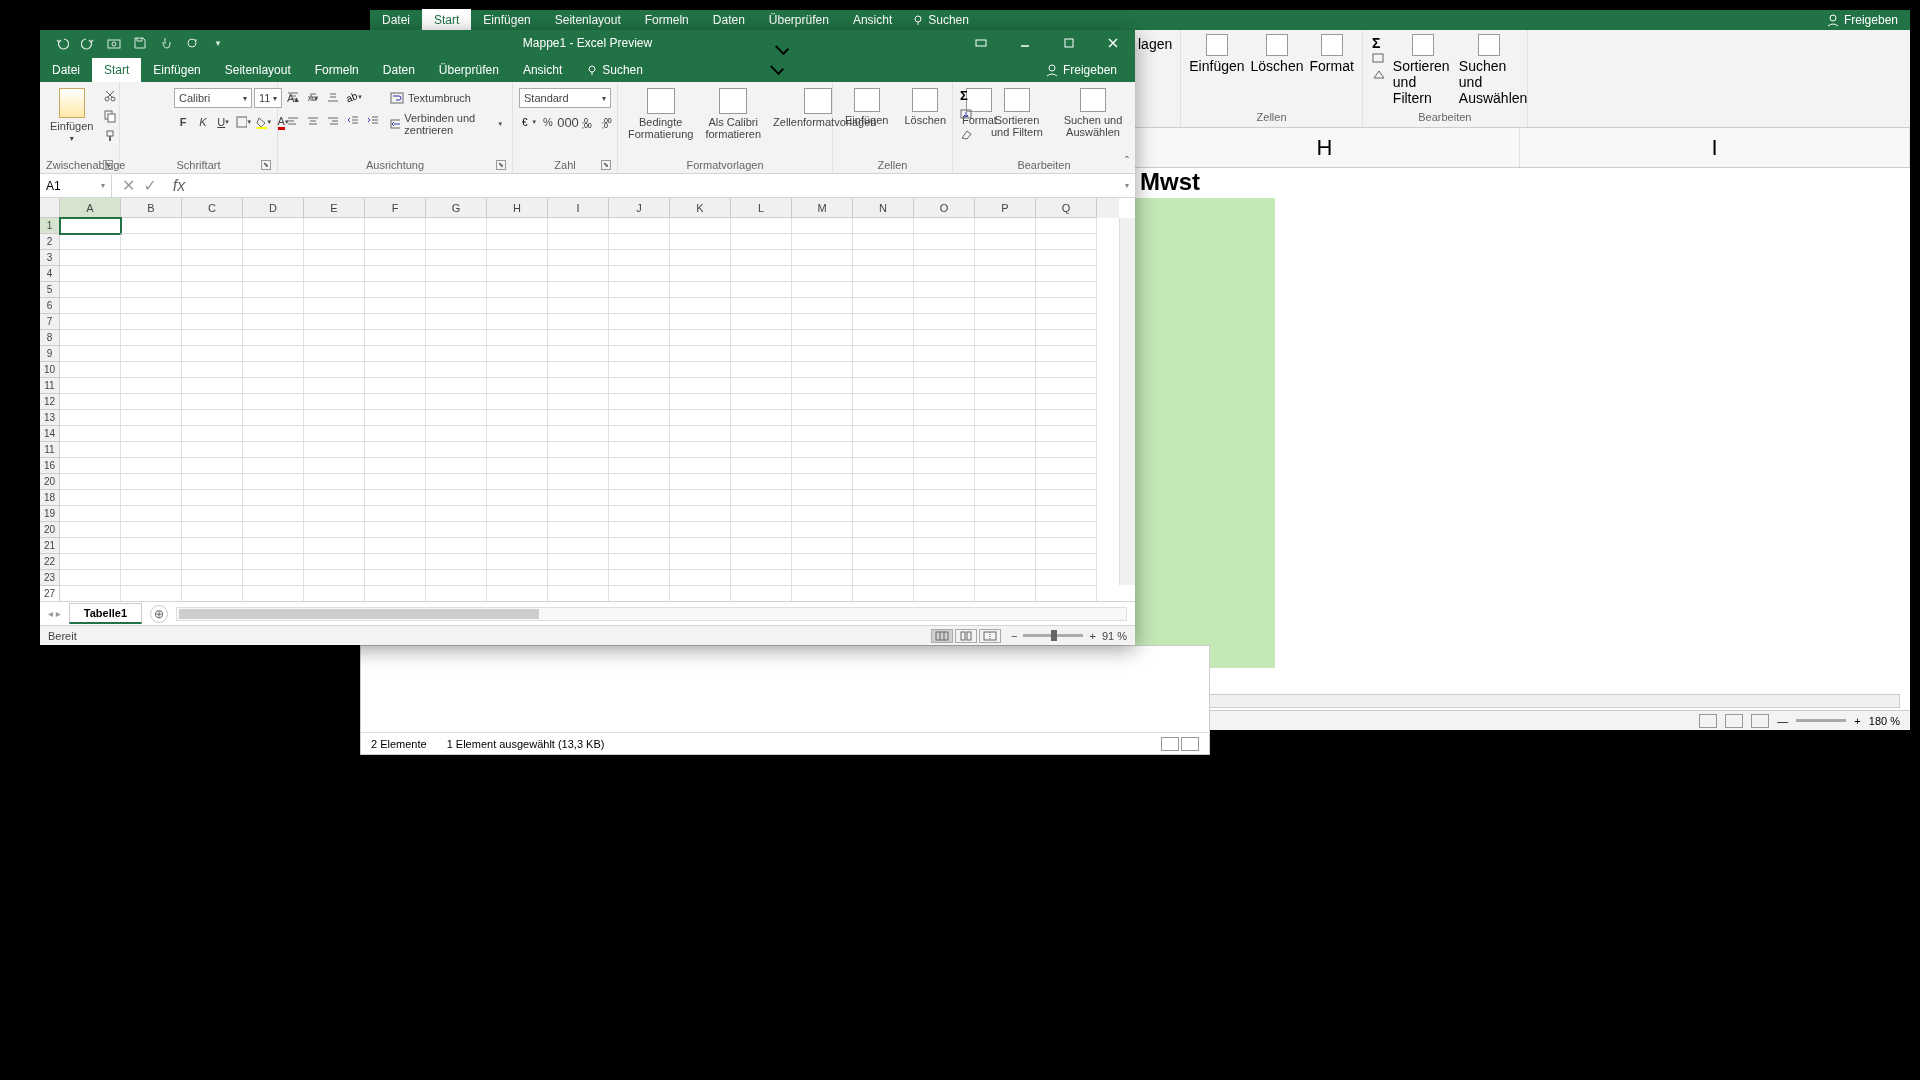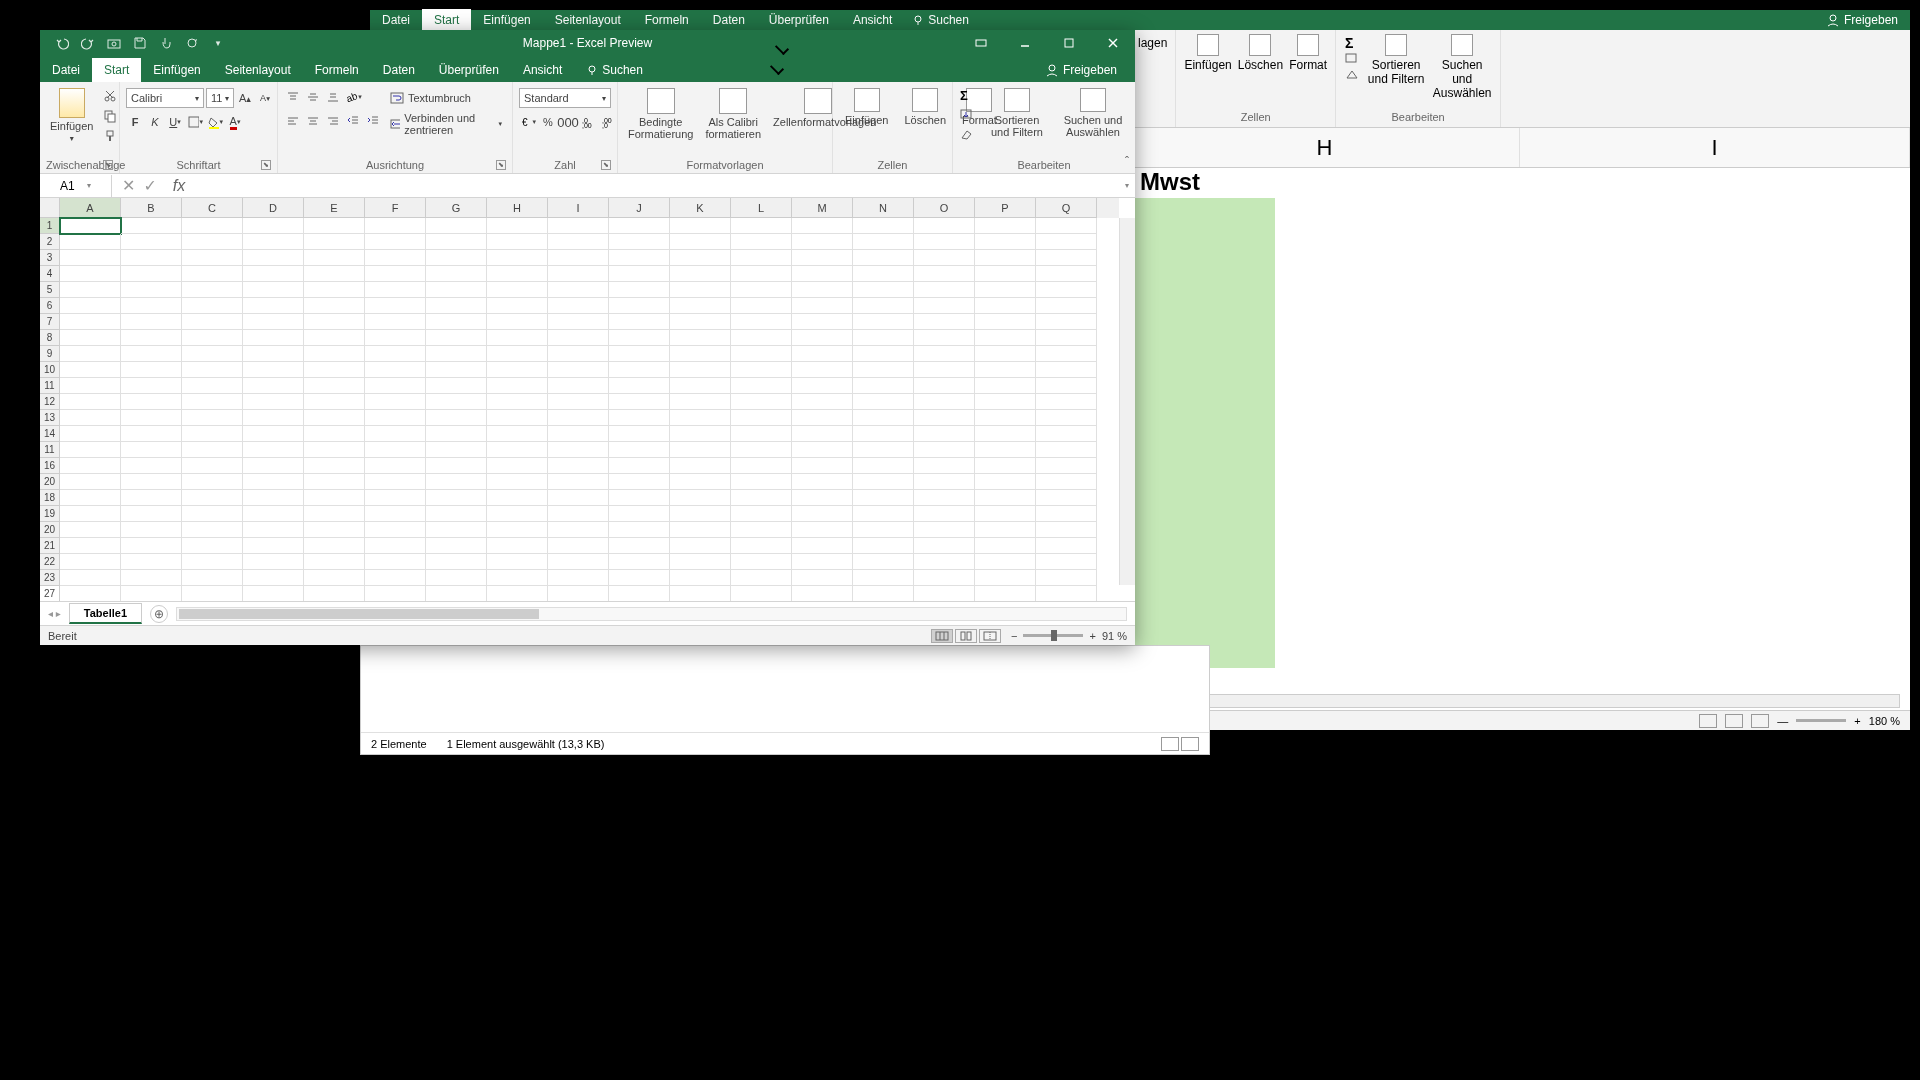--- a/index.html
+++ b/index.html
@@ -6,21 +6,21 @@
 body { background: #000; width: 1920px; height: 1080px; position: relative; overflow: hidden; }
 .bg-tabs { position: absolute; top: 10px; left: 370px; right: 10px; height: 20px; background: #217346; display: flex; align-items: center; color: #fff; font-size: 12px; }
 .bg-tabs .tab { padding: 4px 12px; cursor: pointer; }
 .bg-tabs .tab.active { background: #fff; color: #217346; }
 .bg-tabs .search { display: flex; align-items: center; gap: 4px; margin-left: 8px; }
 .bg-tabs .share { margin-left: auto; margin-right: 12px; display: flex; align-items: center; gap: 4px; }
 
 .bg-ribbon { position: absolute; top: 30px; left: 1130px; right: 10px; height: 98px; background: #f3f3f3; border-bottom: 1px solid #ccc; display: flex; }
 .bg-ribbon .group { display: flex; flex-direction: column; align-items: center; padding: 4px 8px; border-right: 1px solid #e0e0e0; font-size: 11px; }
 .bg-ribbon .group-items { display: flex; gap: 6px; }
-.bg-ribbon .item { display: flex; flex-direction: column; align-items: center; gap: 2px; font-size: 12px; text-align: center; }
+.bg-ribbon .item { display: flex; flex-direction: column; align-items: center; gap: 2px; font-size: 14px; }
 .bg-ribbon .icon { width: 22px; height: 22px; border: 1px solid #999; background: #fff; }
 .bg-ribbon .group-label { margin-top: auto; color: #666; font-size: 11px; }
 
 .bg-grid { position: absolute; top: 128px; left: 1130px; right: 10px; bottom: 350px; background: #fff; }
 .bg-col-headers { display: flex; height: 40px; border-bottom: 1px solid #ccc; }
 .bg-col-headers .ch { flex: 1; display: flex; align-items: center; justify-content: center; font-size: 22px; border-right: 1px solid #e0e0e0; background: #f8f8f8; }
 .bg-cell-h { position: absolute; top: 40px; left: 10px; font-size: 24px; font-weight: 700; }
 .bg-green-col { position: absolute; top: 70px; left: 0; width: 145px; height: 470px; background: #c5e8b7; }
 .bg-scroll-h { position: absolute; bottom: 22px; left: 10px; right: 10px; height: 14px; background: #f0f0f0; border: 1px solid #ccc; }
 .bg-status { position: absolute; bottom: 0; left: 0; right: 0; height: 20px; background: #f3f3f3; border-top: 1px solid #ccc; display: flex; align-items: center; justify-content: flex-end; gap: 8px; padding: 0 10px; font-size: 11px; }
@@ -52,21 +52,21 @@
 .ribbon .rgroup .label .dlaunch { position: absolute; right: 0; bottom: 1px; width: 10px; height: 10px; border: 1px solid #999; font-size: 7px; display: flex; align-items: center; justify-content: center; }
 .ribbon .collapse { position: absolute; right: 6px; bottom: 4px; font-size: 12px; color: #666; }
 
 .clip-body { display: flex; gap: 2px; }
 .paste-big { display: flex; flex-direction: column; align-items: center; gap: 2px; padding: 2px 4px; }
 .paste-big .ic { width: 26px; height: 30px; border: 1px solid #c9a961; background: linear-gradient(#fff,#ffe9a8); position: relative; }
 .small-col { display: flex; flex-direction: column; gap: 4px; padding-top: 2px; }
 .small-col .sb { width: 18px; height: 16px; display: flex; align-items: center; justify-content: center; }
 
 .font-body { display: flex; flex-direction: column; gap: 6px; padding-top: 2px; }
-.font-row { display: flex; gap: 2px; align-items: center; }
+.font-row { display: flex; gap: 2px; align-items: center; margin-left: 48px; }
 .font-name { width: 78px; height: 20px; border: 1px solid #ababab; background: #fff; font-size: 11px; padding: 0 4px; display: flex; align-items: center; justify-content: space-between; }
 .font-size { width: 28px; height: 20px; border: 1px solid #ababab; background: #fff; font-size: 11px; padding: 0 4px; display: flex; align-items: center; justify-content: space-between; }
 .font-btn { width: 18px; height: 20px; display: flex; align-items: center; justify-content: center; border: 1px solid transparent; }
 
 .align-body { display: flex; gap: 8px; }
 .align-grid { display: flex; flex-direction: column; gap: 6px; padding-top: 2px; }
 .align-row { display: flex; gap: 2px; }
 .abtn { width: 18px; height: 18px; display: flex; align-items: center; justify-content: center; }
 .wrap-merge { display: flex; flex-direction: column; gap: 6px; padding-top: 2px; }
 .wm-btn { display: flex; align-items: center; gap: 4px; height: 20px; padding: 0 4px; font-size: 11px; }
@@ -79,21 +79,21 @@
 .style-item { display: flex; flex-direction: column; align-items: center; gap: 2px; padding: 2px 4px; font-size: 11px; text-align: center; }
 .style-item .ic { width: 28px; height: 26px; border: 1px solid #999; background: #fff; }
 
 .cells-body, .edit-body { display: flex; gap: 4px; }
 .big-item { display: flex; flex-direction: column; align-items: center; gap: 2px; padding: 2px 6px; font-size: 11px; text-align: center; }
 .big-item .ic { width: 26px; height: 24px; border: 1px solid #999; background: #fff; }
 .edit-mini { display: flex; flex-direction: column; gap: 4px; padding-top: 2px; }
 .edit-mini .mb { width: 18px; height: 16px; }
 
 .namebar { height: 24px; border-bottom: 1px solid #d4d4d4; display: flex; align-items: center; background: #fff; }
-.namebox { width: 72px; height: 22px; border-right: 1px solid #d4d4d4; display: flex; align-items: center; justify-content: space-between; padding: 0 20px; font-size: 12px; }
+.namebox { width: 72px; height: 22px; border-right: 1px solid #d4d4d4; display: flex; align-items: center; justify-content: space-between; padding: 0 6px; font-size: 12px; }
 .fx-btns { display: flex; gap: 8px; padding: 0 10px; color: #999; }
 .fx-label { font-style: italic; color: #666; padding: 0 6px; }
 .formula-input { flex: 1; height: 22px; border: none; font-size: 12px; padding: 0 4px; }
 
 .grid-area { flex: 1; display: flex; background: #fff; overflow: hidden; position: relative; }
 .corner { width: 20px; height: 20px; background: #f0f0f0; border-right: 1px solid #ccc; border-bottom: 1px solid #ccc; position: absolute; top: 0; left: 0; }
 .col-headers { position: absolute; top: 0; left: 20px; right: 16px; height: 20px; display: flex; background: #f0f0f0; }
 .col-headers .ch { width: 61px; border-right: 1px solid #ccc; border-bottom: 1px solid #ccc; display: flex; align-items: center; justify-content: center; font-size: 11px; color: #444; }
 .col-headers .ch.sel { background: #d5e3cf; }
 .row-headers { position: absolute; top: 20px; left: 0; width: 20px; bottom: 16px; background: #f0f0f0; }

